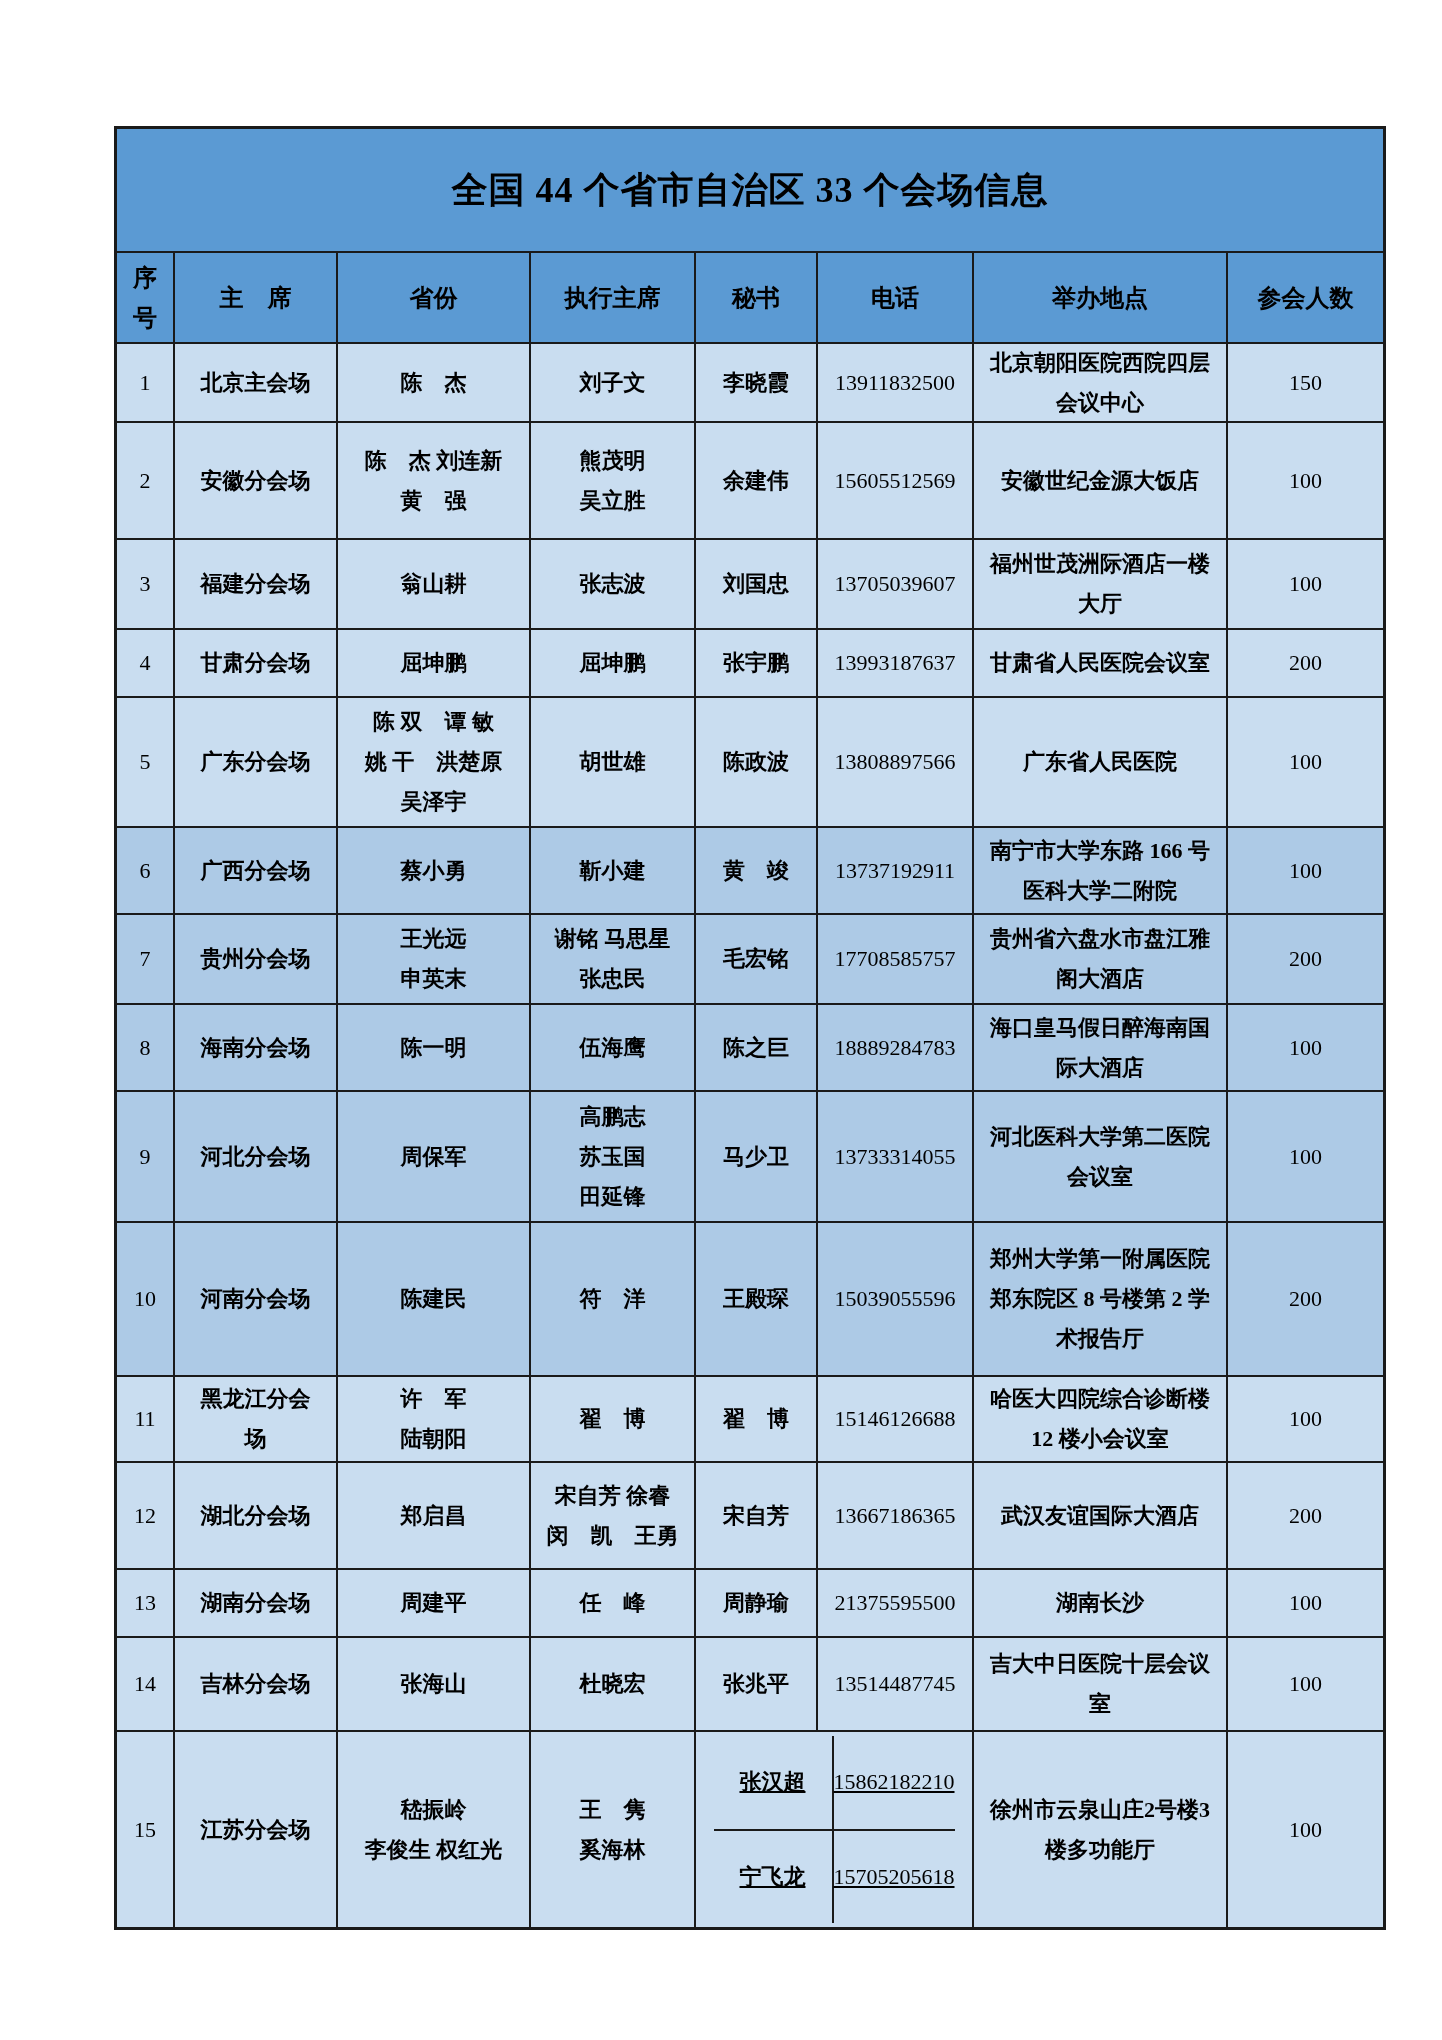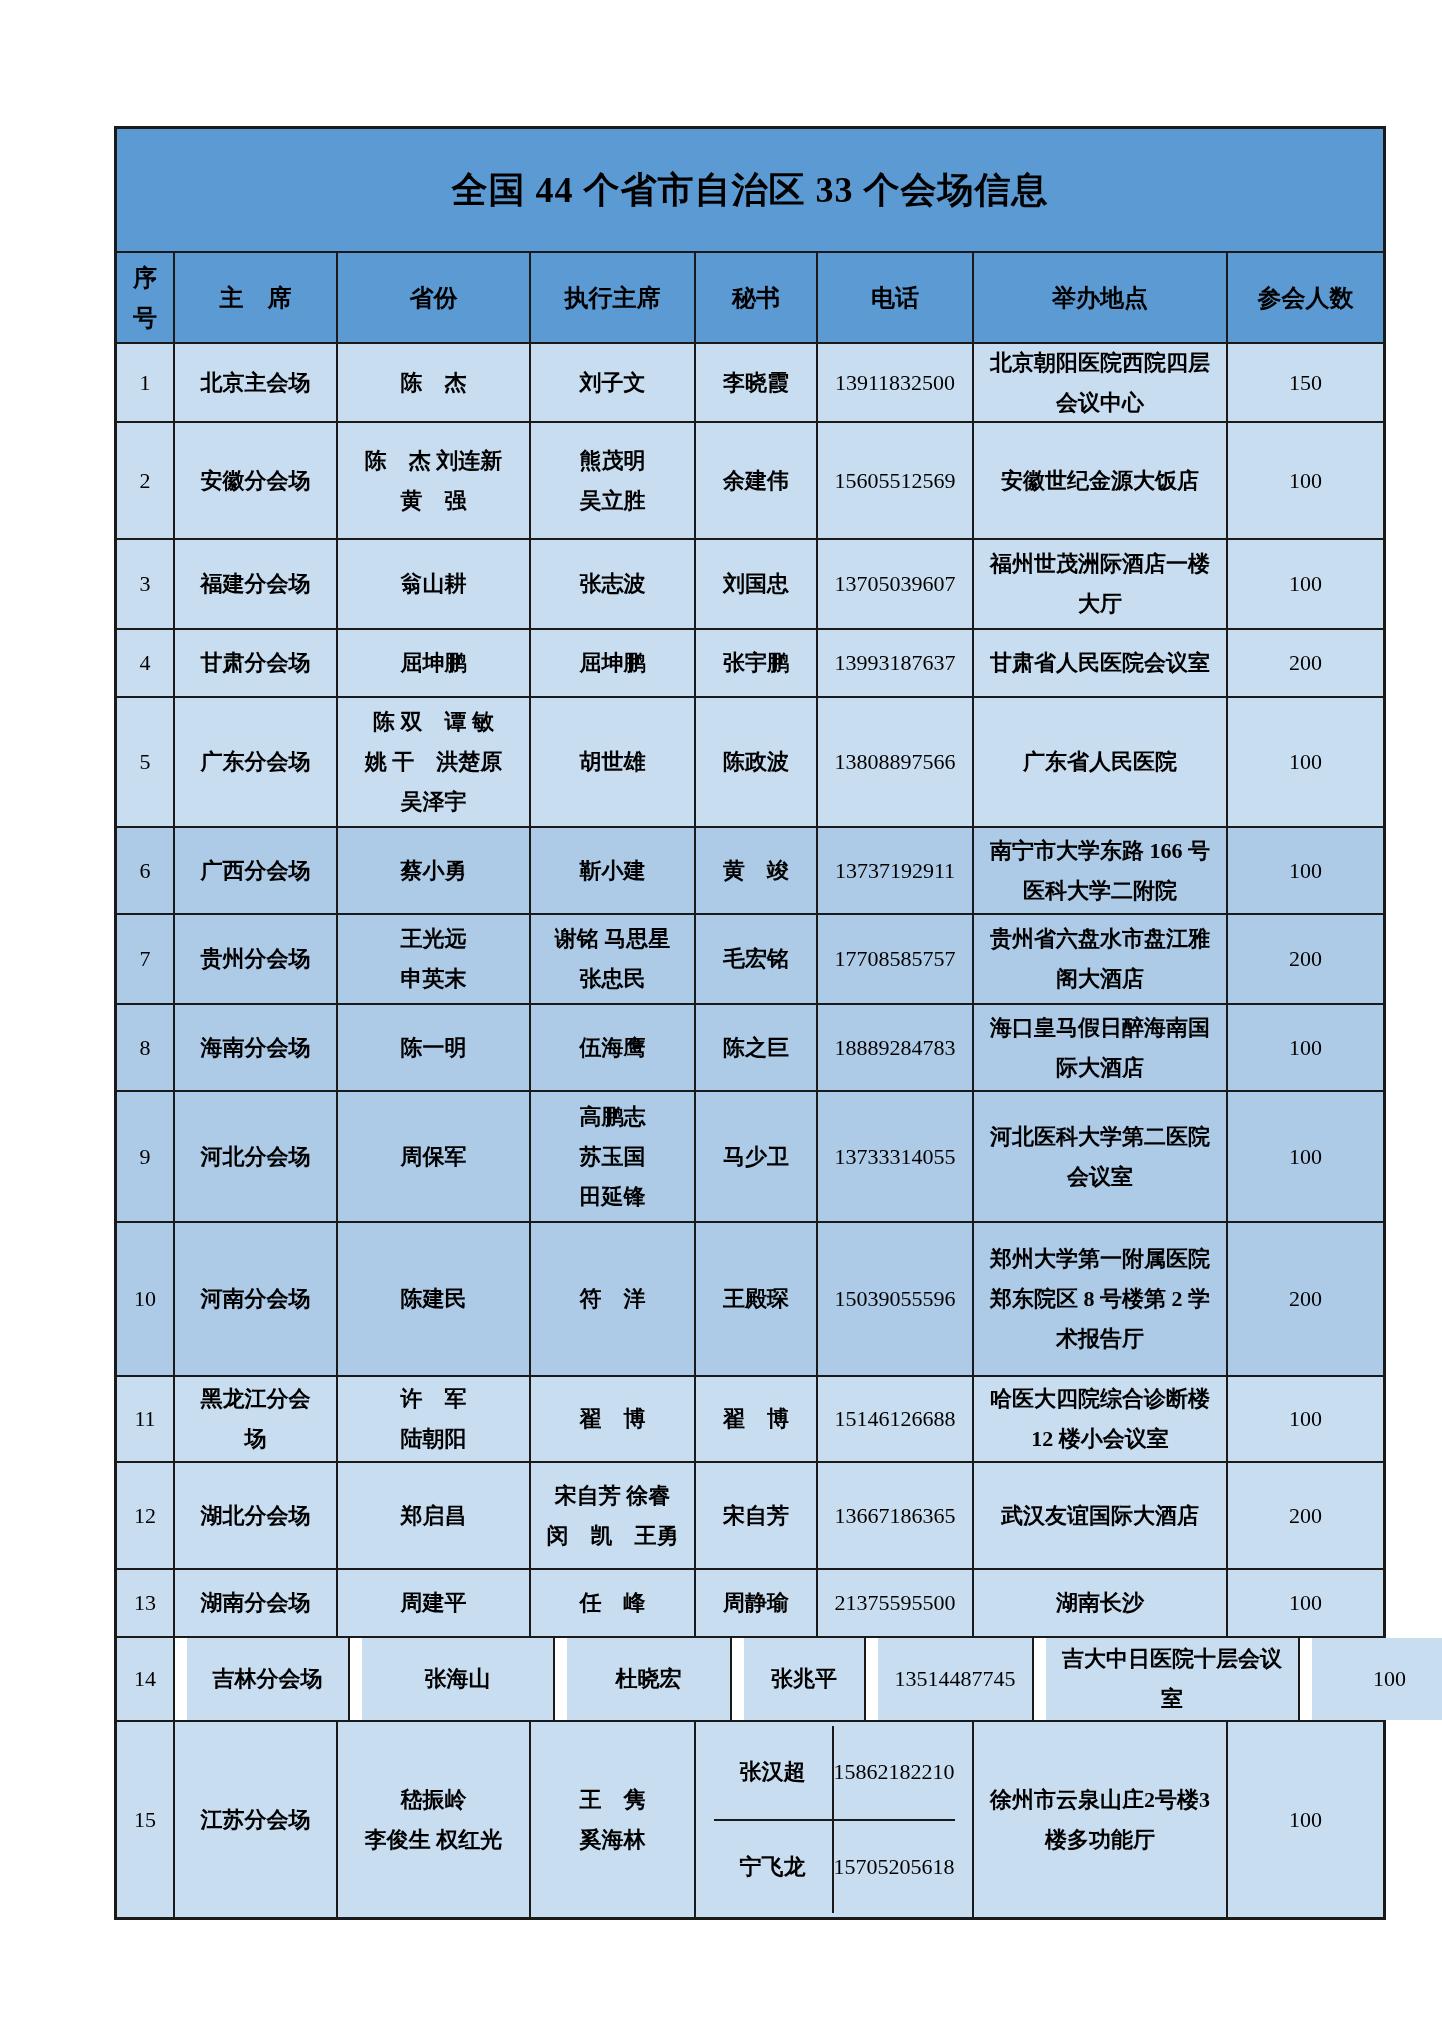--- a/index.html
+++ b/index.html
@@ -70,21 +70,21 @@
   #rows .trow:nth-child(4){height:68px;}
   #rows .trow:nth-child(5){height:130px;}
   #rows .trow:nth-child(6){height:87px;}
   #rows .trow:nth-child(7){height:90px;}
   #rows .trow:nth-child(8){height:87px;}
   #rows .trow:nth-child(9){height:131px;}
   #rows .trow:nth-child(10){height:154px;}
   #rows .trow:nth-child(11){height:86px;}
   #rows .trow:nth-child(12){height:107px;}
   #rows .trow:nth-child(13){height:68px;}
-  #rows .trow:nth-child(14){height:84px;gap:12px;}
+  #rows .trow:nth-child(14){height:94px;}
   #rows .trow:nth-child(15){height:195px;}
   
   .split-cell{
     grid-column:span 2;
     display:flex;flex-direction:column;
     border-right:2px solid var(--bd);
     box-sizing:border-box;
     padding:0;
   }
   .split-sub{
@@ -527,21 +527,21 @@
             <div class="line">江苏分会场</div>
           </div>
           <div class="cell ">
             <div class="line">嵇振岭</div>
             <div class="line">李俊生 权红光</div>
           </div>
           <div class="cell ">
             <div class="line">王　隽</div>
             <div class="line">奚海林</div>
           </div>
-          <div class="split-cell cell" style="padding: 4px;">
+          <div class="split-cell cell" style="padding: 4px; text-decoration: underline;">
             <div class="split-sub">
               <div class="split-name">张汉超</div>
               <div class="split-phone">15862182210</div>
             </div>
             <div class="split-sub">
               <div class="split-name">宁飞龙</div>
               <div class="split-phone">15705205618</div>
             </div>
           </div>
           <div class="cell ">

